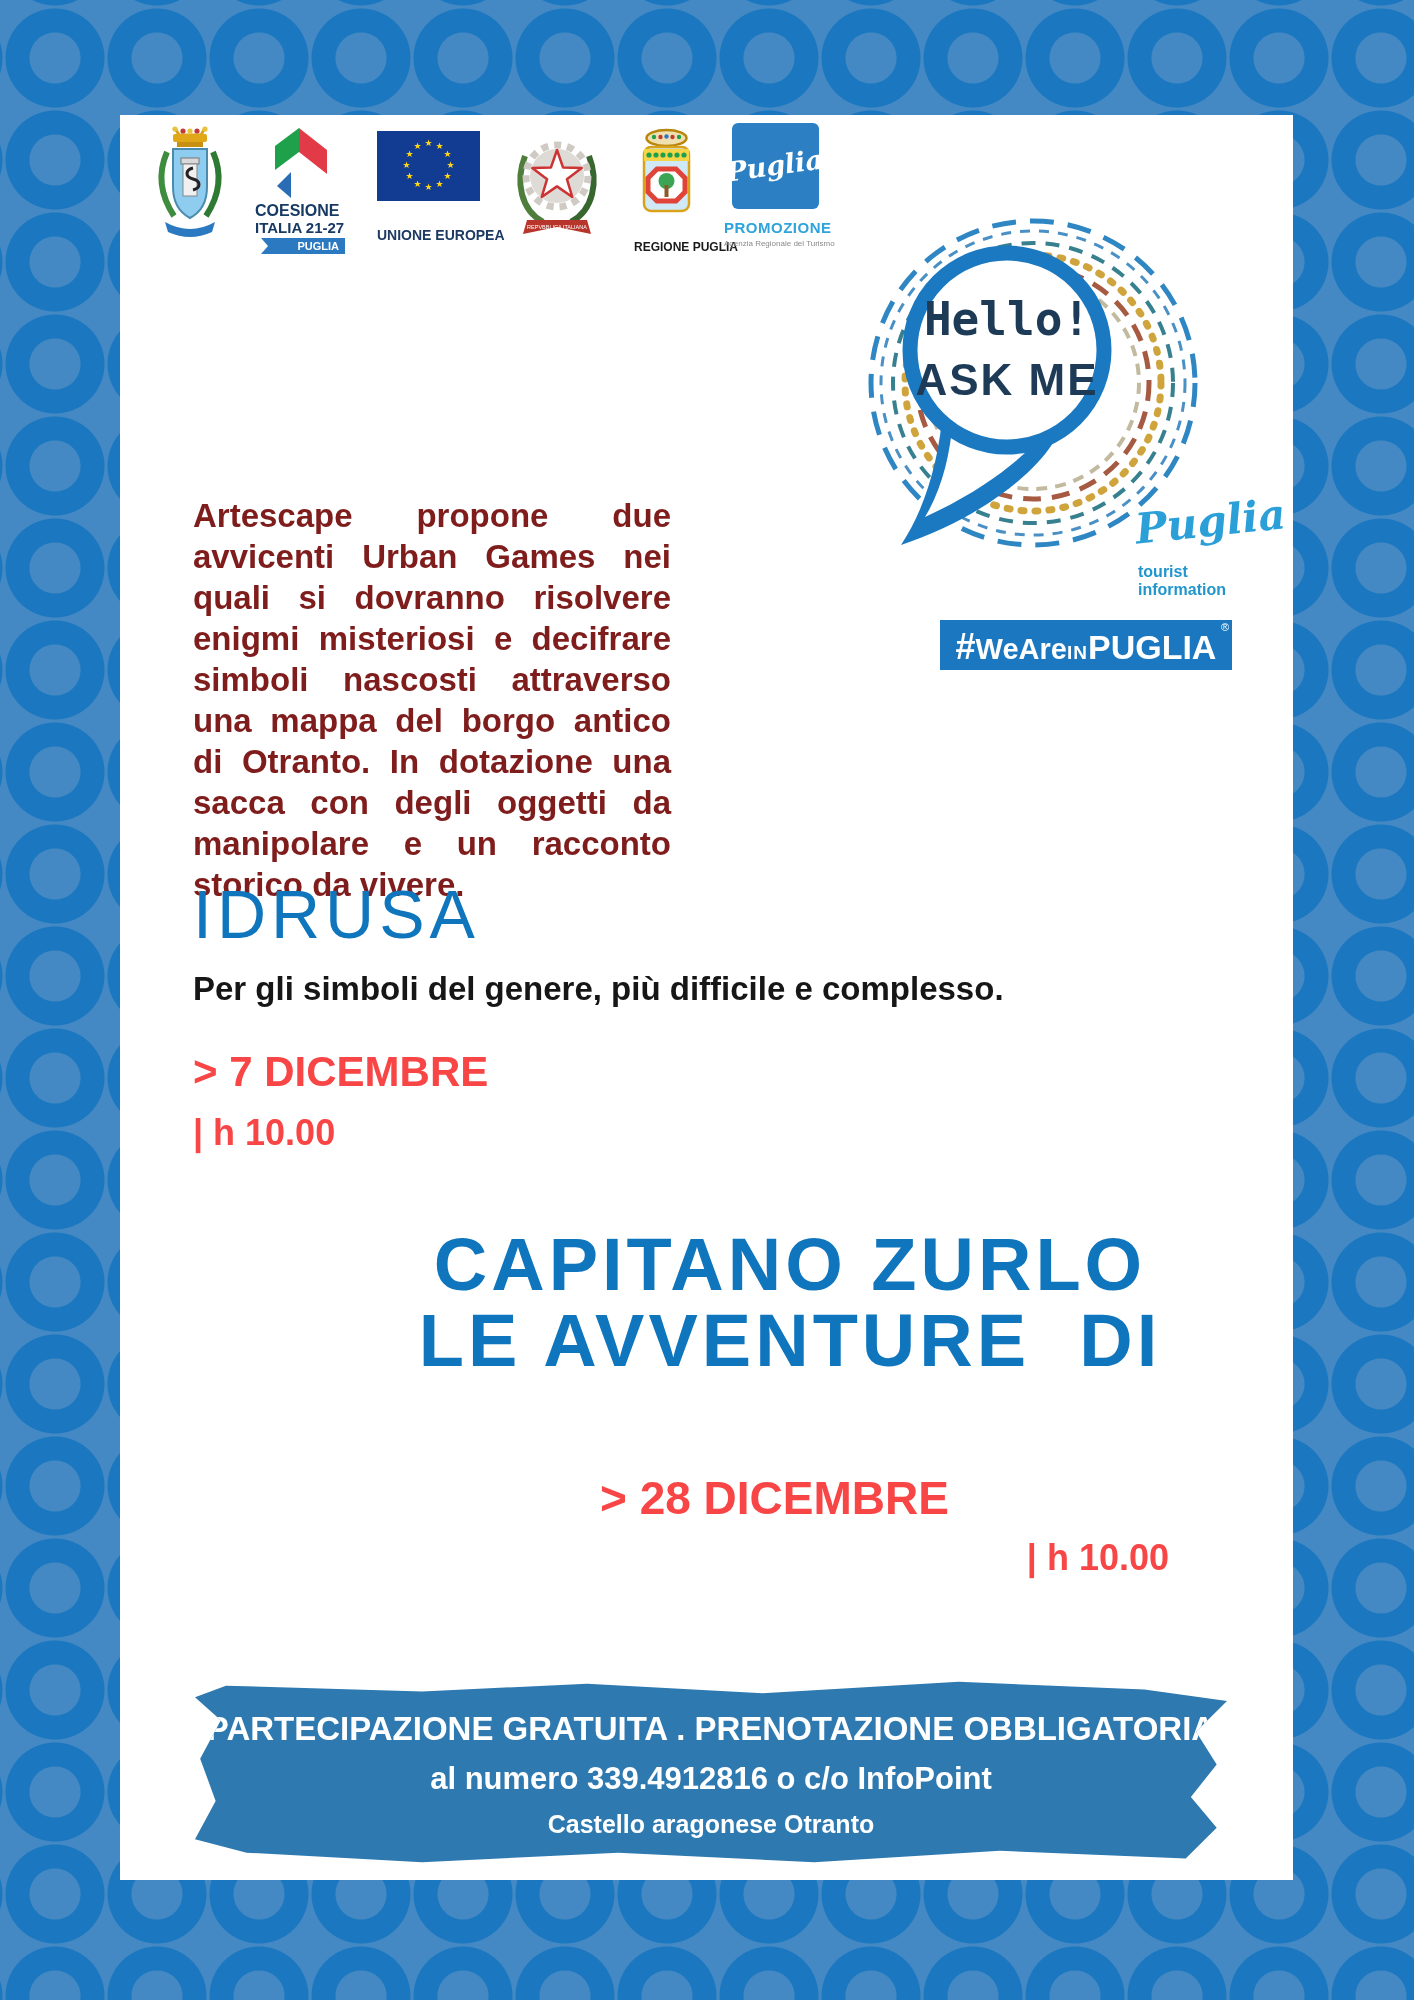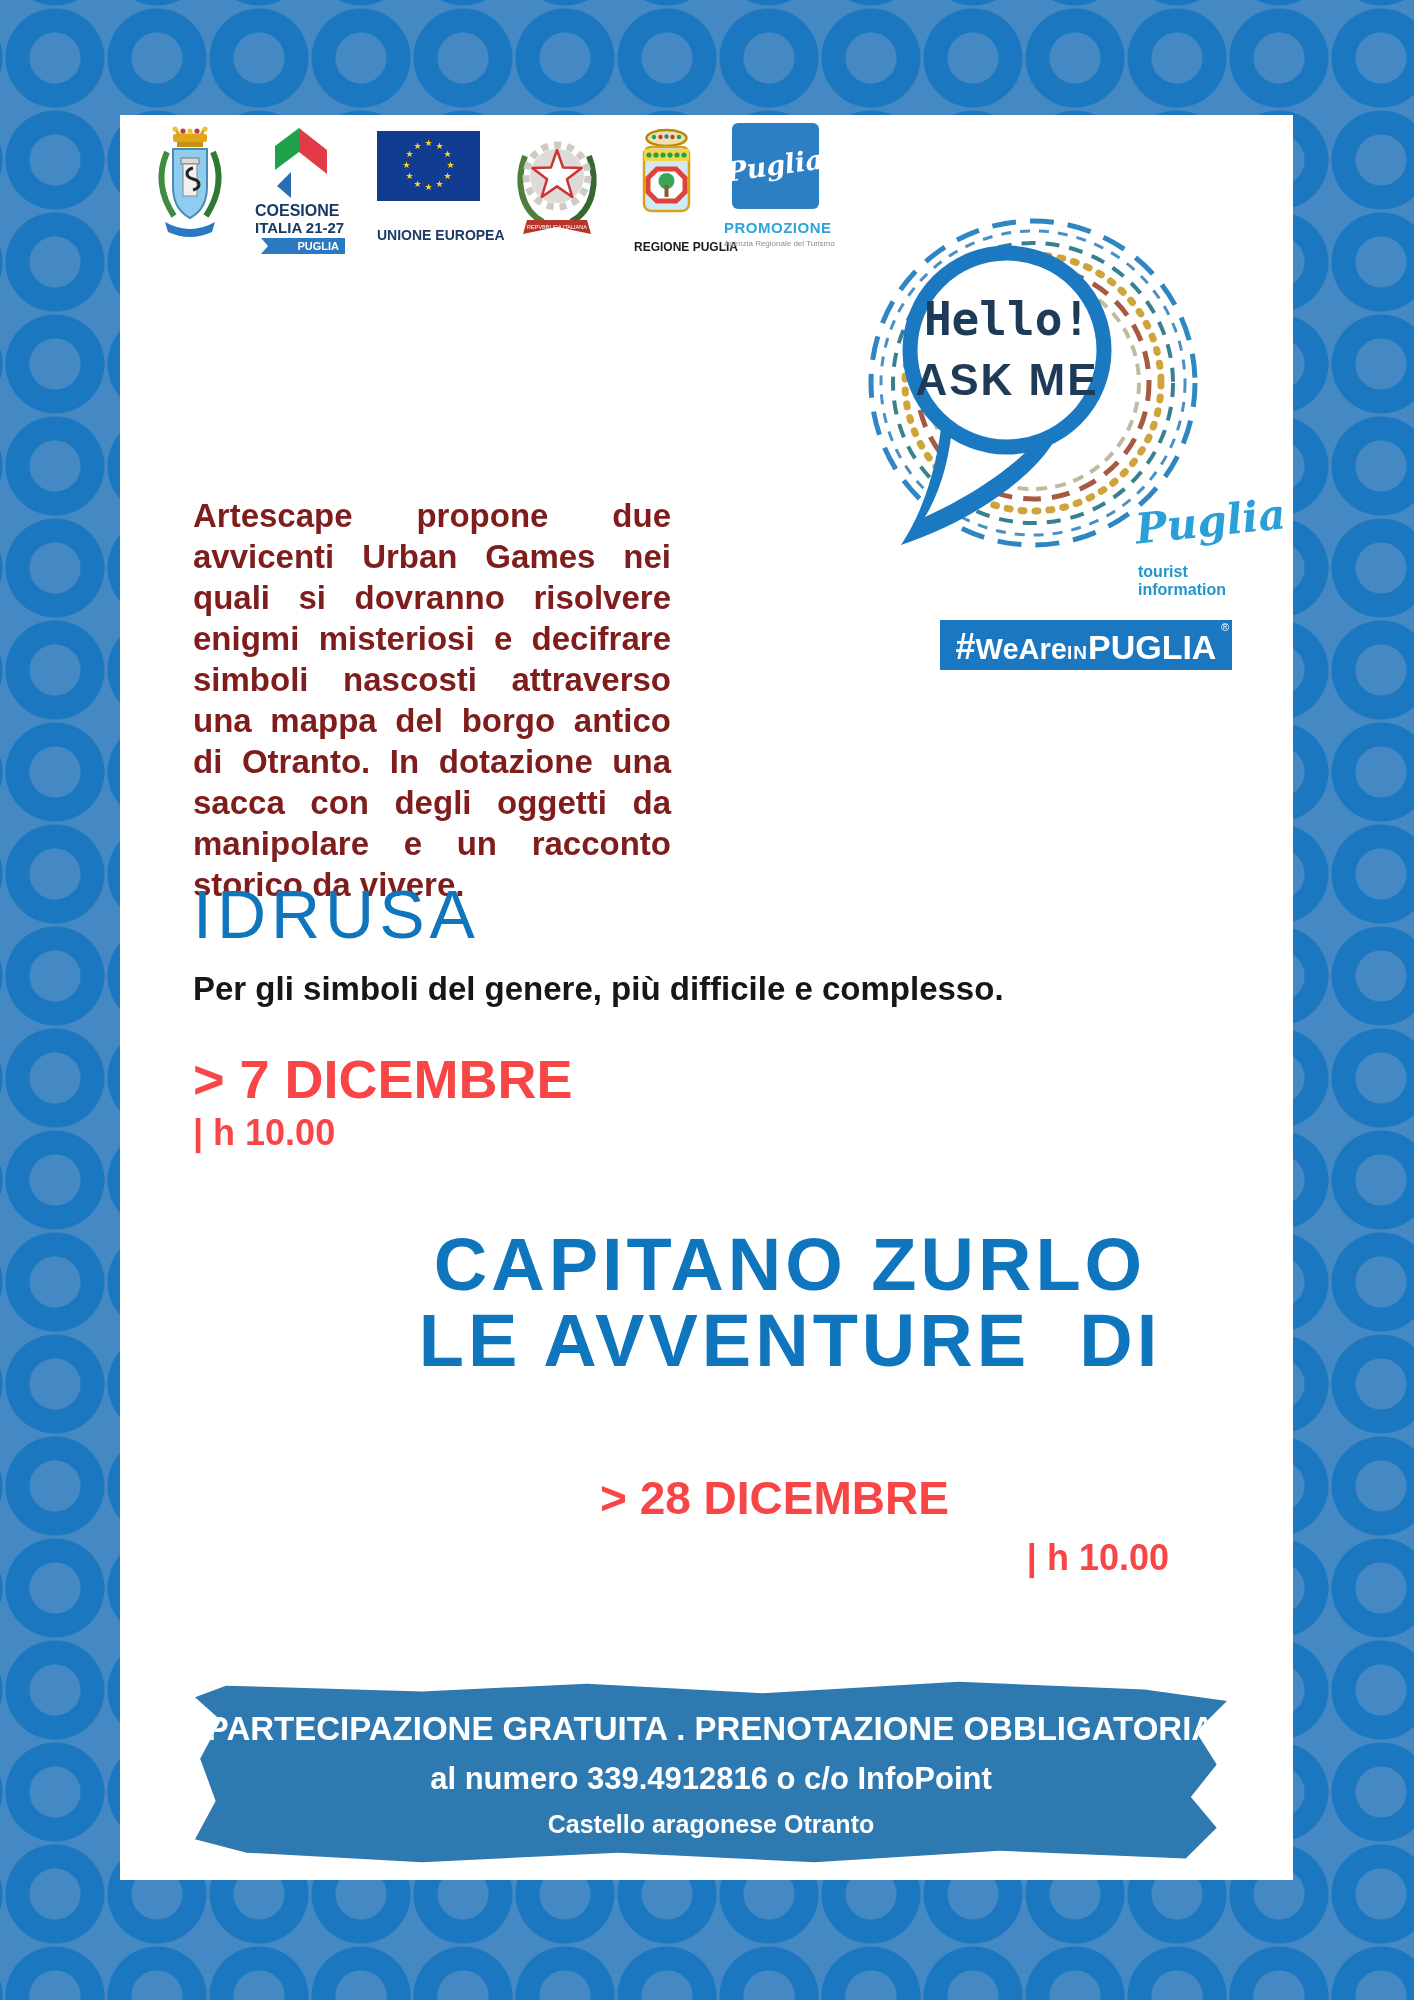--- a/index.html
+++ b/index.html
@@ -17,21 +17,21 @@
 
   
   .intro{position:absolute;left:73px;top:380px;width:478px;font-size:33px;line-height:41px;
     font-weight:bold;color:#7f1d1d;text-align:justify;margin:0;}
 
   
   .idrusa{position:absolute;left:73px;top:765px;font-size:68px;letter-spacing:5px;
     font-weight:normal;color:#0f75bd;margin:0;line-height:1;}
   .sub1{position:absolute;left:73px;top:855px;font-size:33px;font-weight:bold;color:#161616;white-space:nowrap;margin:0;}
   .date-red{font-weight:bold;color:#f84545;margin:0;white-space:nowrap;}
-  .date1{position:absolute;left:73px;top:933px;font-size:54px;}
+  .date1{position:absolute;left:73px;top:933px;font-size:42px;}
   .time1{position:absolute;left:73px;top:997px;font-size:36px;}
 
   
   .zurlo{position:absolute;left:250px;top:1112px;width:840px;text-align:center;margin:0;
     font-size:74px;line-height:76px;letter-spacing:4px;font-weight:bold;color:#0f75bd;}
   .zurlo-line{white-space:pre-wrap;}
   .sub2{position:absolute;left:106px;top:1283px;width:960px;font-size:40px;line-height:51px;
     font-weight:bold;color:#161616;margin:0;}
   .date2{position:absolute;left:480px;width:605px;top:1356px;font-size:46px;text-align:left;}
   .time2{position:absolute;left:480px;width:605px;top:1422px;font-size:36px;text-align:right;padding-right:36px;box-sizing:border-box;}

